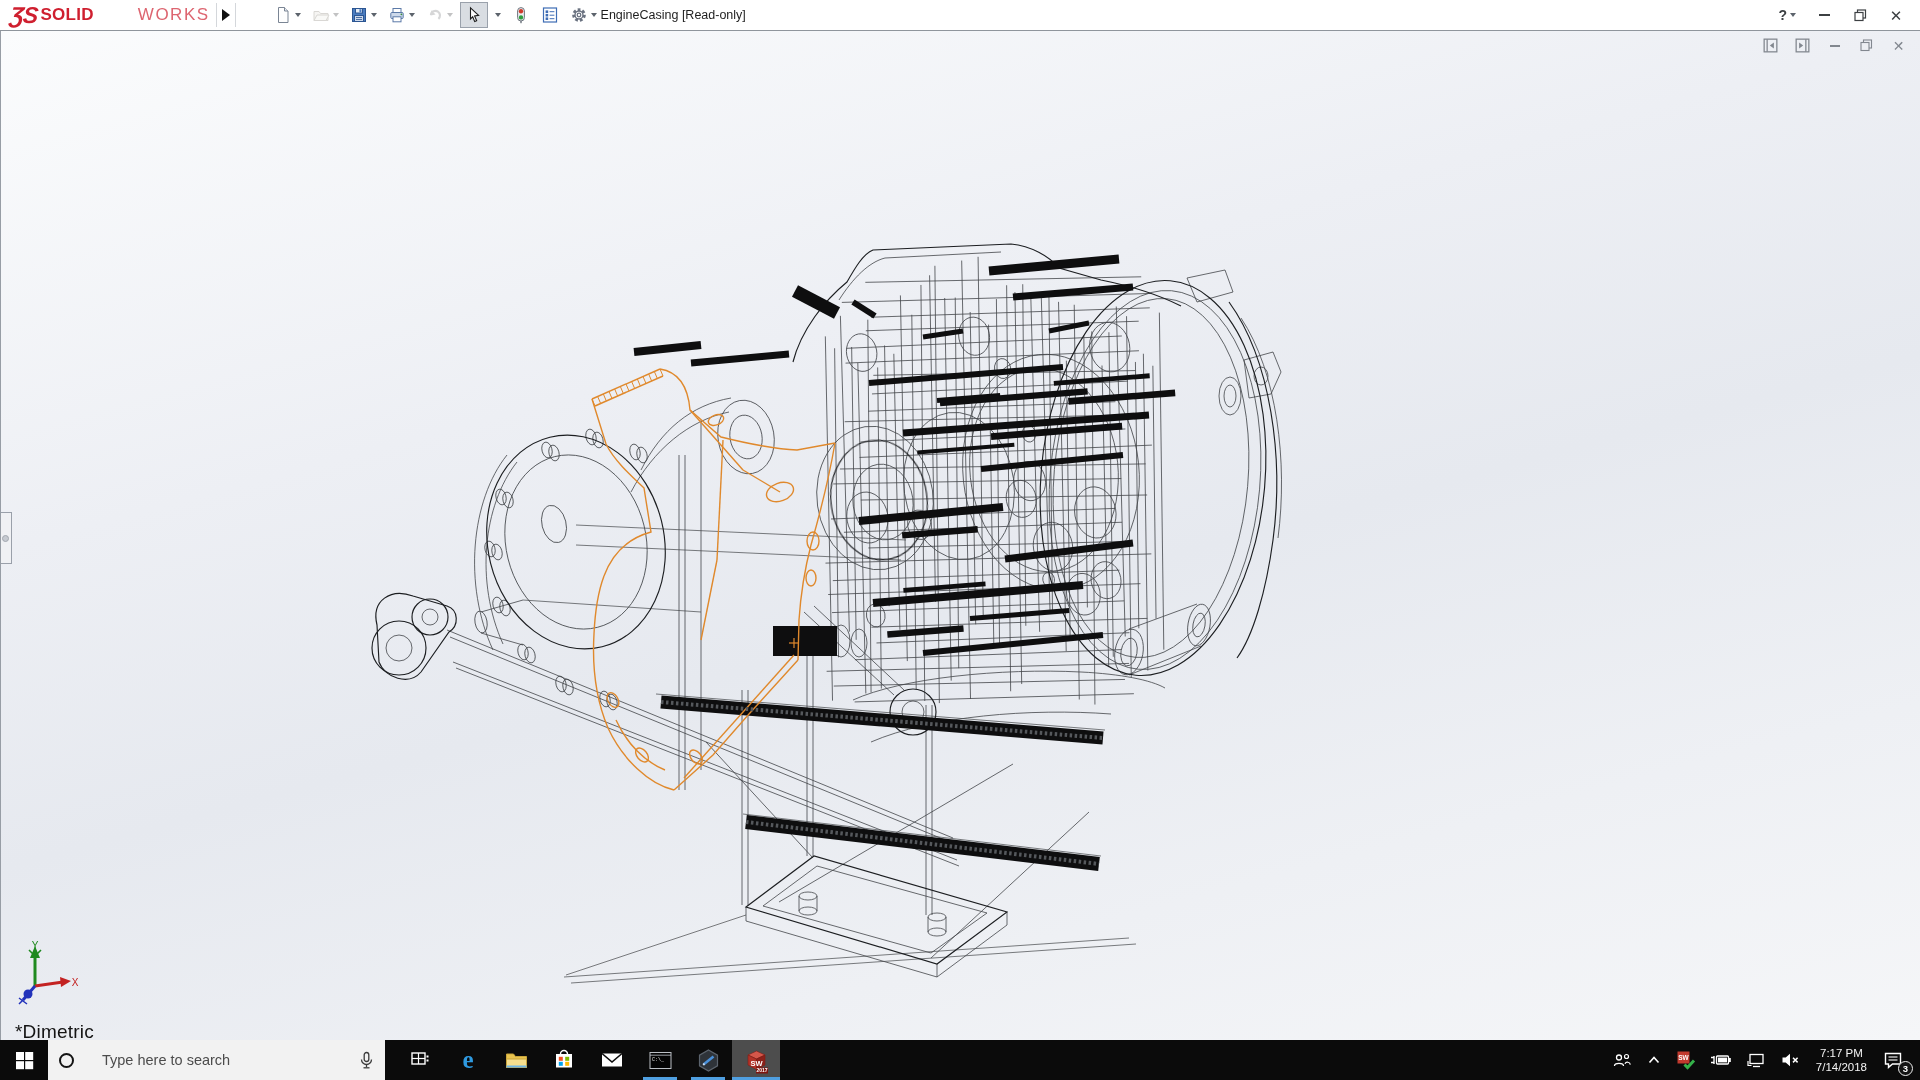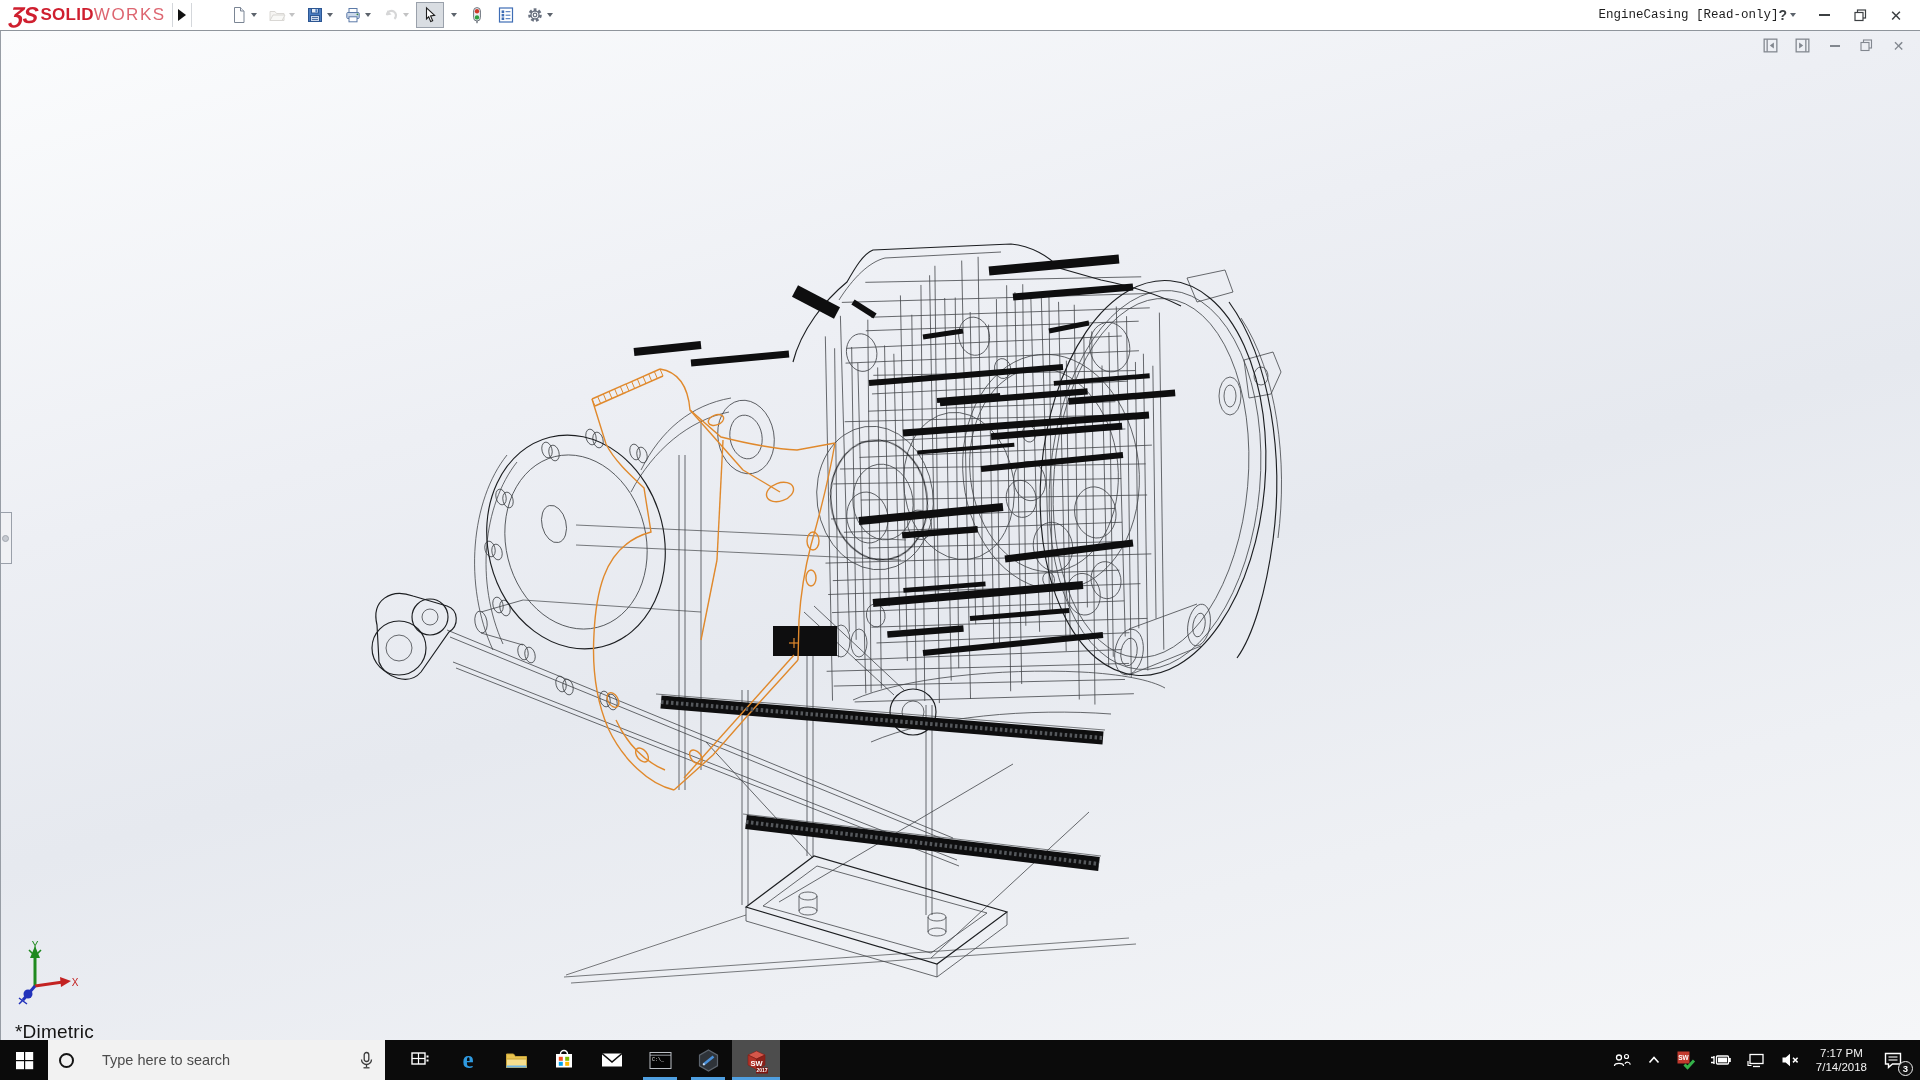--- a/index.html
+++ b/index.html
@@ -6,30 +6,30 @@
   html,body { width:1920px; height:1080px; overflow:hidden; background:#000;
               font-family:"Liberation Sans", sans-serif; }
 
   
   .titlebar { position:absolute; top:0; left:0; width:1920px; height:31px;
               background:#ffffff; border-bottom:1px solid #8f959c;
               display:flex; align-items:center; }
   .logo { display:flex; align-items:baseline; padding:0 6px 0 10px; height:100%; align-items:center; }
   .logo-glyph { color:#cf1f2f; font-size:23px; font-weight:bold; font-style:italic; letter-spacing:-1px; transform:skewX(-6deg); margin-right:3px; }
   .logo-solid { color:#cf1f2f; font-weight:bold; font-size:17px; letter-spacing:.3px; }
-  .logo-works { color:#dd6570; font-weight:normal; font-size:17px; letter-spacing:1.5px; }
+  .logo-works { color:#dd6570; font-weight:normal; font-size:17px; letter-spacing:1.5px;margin-left:44px; }
   .flyout-btn { width:20px; height:24px; border-left:1px solid #d4d7db; border-right:1px solid #d4d7db;
                 display:flex; align-items:center; justify-content:center; background:#fff; }
   .flyout-tri { width:0; height:0; border-top:6px solid transparent; border-bottom:6px solid transparent; border-left:8px solid #111; }
   .tb-group { display:flex; align-items:center; margin-left:34px; gap:3px; }
   .tb-btn { height:26px; display:flex; align-items:center; justify-content:center; gap:3px; padding:0 4px; background:transparent; border:none; }
   .tb-btn.disabled { opacity:.38; filter:grayscale(.8); }
   .tb-btn.pressed { background:#d9dde2; border:1px solid #9aa1ab; }
   .caret { width:0; height:0; border-left:3.5px solid transparent; border-right:3.5px solid transparent; border-top:4px solid #5c636c; }
-  .title { flex:1; text-align:right; font-size:12.5px; color:#1e1e1e; white-space:nowrap;font-family:Liberation Mono, monospace; }
+  .title { flex:1; text-align:left; font-size:12.5px; color:#1e1e1e; white-space:nowrap; }
   .win-btns { display:flex; align-items:center; gap:20px; padding-right:16px; color:#3c4043; }
   .help-q { font-size:14px; font-weight:bold; color:#3c4043; display:flex; align-items:center; gap:3px; }
   .wb { display:flex; align-items:center; justify-content:center; width:16px; height:16px; }
   .min-line { width:11px; height:2px; background:#3c4043; }
   .close-x { font-size:15px; color:#3c4043; line-height:1; }
 
   
   .viewport { position:absolute; top:31px; left:0; width:1920px; height:1009px;
               background:linear-gradient(165deg,#fbfcfd 0%, #edeff4 34%, #e6e9ef 55%, #eef0f4 78%, #f5f6f8 100%);
               border-left:1px solid #979da5; overflow:hidden; }

